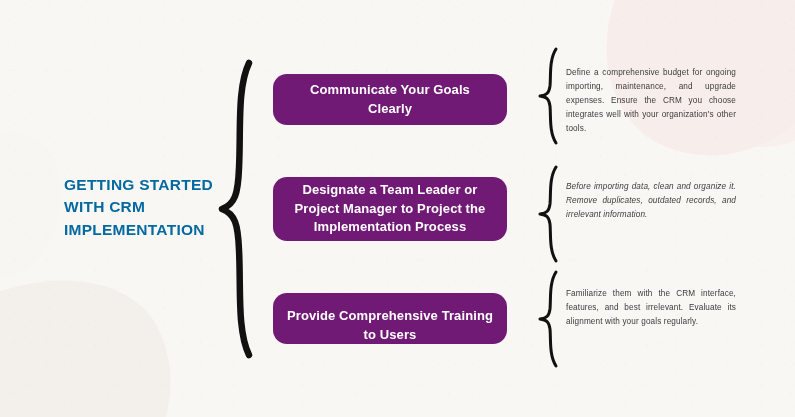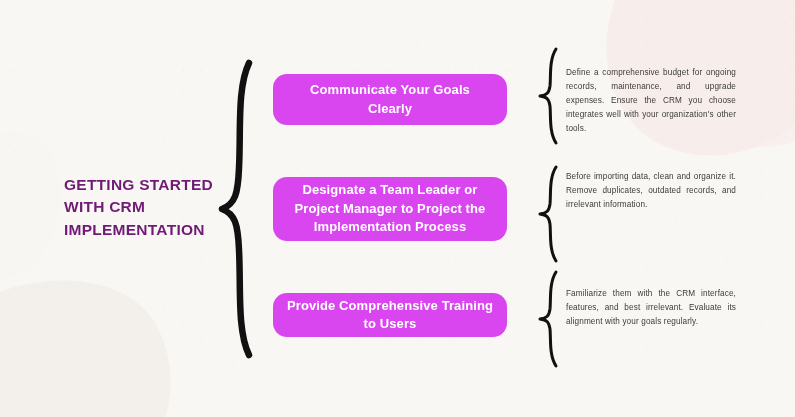--- a/index.html
+++ b/index.html
@@ -84,21 +84,21 @@
       radial-gradient(circle at 63% 12%, rgba(0,0,0,0.013) 0 1px, transparent 1.4px);
     background-size: 23px 19px, 31px 27px, 17px 21px, 29px 25px, 19px 17px;
   }
 
   
   .heading {
     position: absolute;
     left: 64px;
     top: 174px;
     width: 160px;
-    color: #701a75;
+    color: #0369a1;
     font-size: 15.5px;
     font-weight: 700;
     line-height: 1.45;
     letter-spacing: 0.25px;
     text-transform: uppercase;
   }
 
   
   .brace-main {
     position: absolute;
@@ -114,51 +114,51 @@
   }
   .brace-small.b1 { left: 536px; top: 46px; }
   .brace-small.b2 { left: 536px; top: 164px; }
   .brace-small.b3 { left: 536px; top: 269px; }
 
   
   .pill {
     position: absolute;
     left: 273px;
     width: 234px;
-    background: #d946ef;
+    background: #701a75;
     border-radius: 14px;
     color: #ffffff;
     display: flex;
     align-items: center;
     justify-content: center;
     text-align: center;
     font-size: 13px;
     font-weight: 700;
     line-height: 1.42;
     letter-spacing: 0.1px;
     padding: 0 14px;
     box-sizing: border-box;
   }
   .pill.p1 { top: 74px; height: 51px; }
   .pill.p2 { top: 177px; height: 64px; }
-  .pill.p3 { top: 293px; height: 44px; }
+  .pill.p3 { top: 293px; height: 51px; align-items: flex-end; }
 
   
   .para {
     position: absolute;
     left: 566px;
     width: 170px;
     color: #3c3b39;
     font-size: 8.2px;
     line-height: 1.72;
     text-align: justify;
     letter-spacing: 0.12px;
   }
   .para.d1 { top: 66px; }
-  .para.d2 { top: 170px; }
+  .para.d2 { top: 180px; font-style: italic; }
   .para.d3 { top: 287px; }
 </style>
 </head>
 <body>
 
 <div id="canvas">
 
   <div class="bg-layer">
     <div class="blob-topright"></div>
     <div class="blob-rightedge"></div>
@@ -196,17 +196,17 @@
   <div class="pill p1">
     <span>Communicate Your Goals Clearly</span>
   </div>
   <div class="pill p2">
     <span>Designate a Team Leader or Project Manager to Project the Implementation Process</span>
   </div>
   <div class="pill p3">
     <span>Provide Comprehensive Training to Users</span>
   </div>
 
-  <div class="para d1">Define a comprehensive budget for ongoing records, maintenance, and upgrade expenses. Ensure the CRM you choose integrates well with your organization's other tools.</div>
+  <div class="para d1">Define a comprehensive budget for ongoing importing, maintenance, and upgrade expenses. Ensure the CRM you choose integrates well with your organization's other tools.</div>
   <div class="para d2">Before importing data, clean and organize it. Remove duplicates, outdated records, and irrelevant information.</div>
   <div class="para d3">Familiarize them with the CRM interface, features, and best irrelevant. Evaluate its alignment with your goals regularly.</div>
 
 </div>
 
 </body></html>

